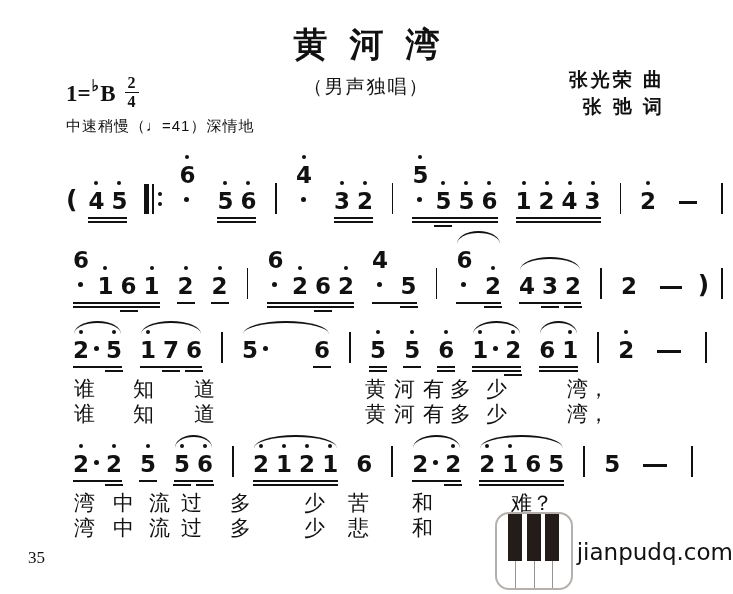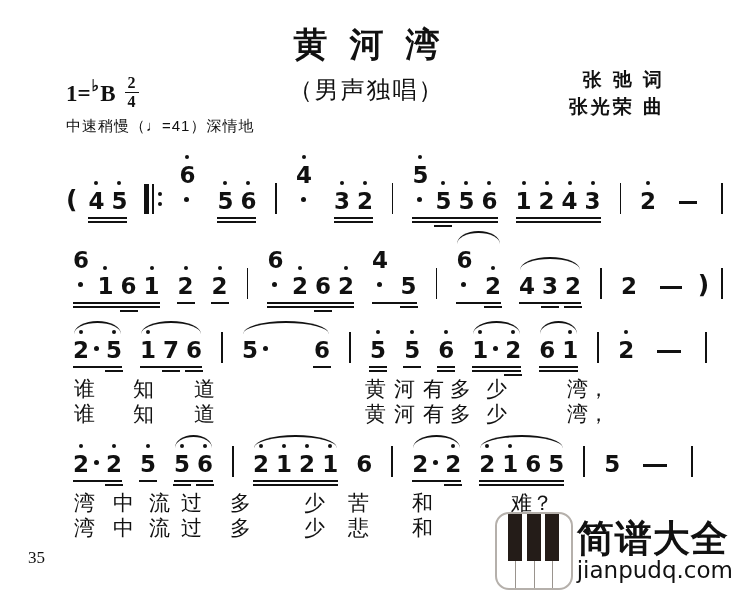--- a/index.html
+++ b/index.html
@@ -9,21 +9,21 @@
     position:relative;overflow:hidden;
   }
   
   .header{position:relative;height:142px;text-decoration:underline;}
   .title{
     position:absolute;top:22px;left:0;width:100%;text-align:center;
     font-size:34px;font-weight:bold;letter-spacing:22px;text-indent:22px;
   }
   .subtitle{
     position:absolute;top:74px;left:0;width:100%;text-align:center;
-    font-size:24px;letter-spacing:2px;
+    font-size:19px;letter-spacing:2px;
   }
   .keysig{
     position:absolute;left:66px;top:72px;
     font-family:"Liberation Serif",serif;font-weight:bold;font-size:23px;
     display:flex;align-items:flex-end;
   }
   .keysig .flat{font-size:16px;position:relative;top:-12px;margin:0 1px;}
   .frac{display:inline-block;text-align:center;font-size:16px;line-height:1;margin-left:9px;position:relative;top:3px;}
   .frac .num{display:block;border-bottom:1.7px solid #111;padding:0 3px 1px;}
   .frac .den{display:block;padding-top:1px;}
@@ -87,22 +87,22 @@
   <div class="keysig">
     <span>1=</span>
       <span class="flat">♭</span>
       <span>B</span>
     <span class="frac">
       <span class="num">2</span>
       <span class="den">4</span>
     </span>
   </div>
   <div class="credits">
+    <div>张光荣 曲</div>
     <div>张 弛 词</div>
-    <div>张光荣 曲</div>
   </div>
   <div class="tempo">中速稍慢（♩=41）深情地</div>
 </div>
 
 <div id="score">
     <div class="music-line">
       <span class="paren">(</span>
       <span class="group">
         <i class="gline" style="bottom: -5px;"></i>
         <i class="gline" style="bottom: -9px;"></i>
@@ -364,16 +364,15 @@
 <div class="watermark">
   <div class="piano">
     <i class="wsep" style="left:25%"></i>
       <i class="wsep" style="left:50%"></i>
       <i class="wsep" style="left:75%"></i>
     <i class="bkey" style="left:calc(25% - 7px)"></i>
       <i class="bkey" style="left:calc(50% - 7px)"></i>
       <i class="bkey" style="left:calc(75% - 7px)"></i>
   </div>
   <div class="wm-text">
-    <div class="wm-brand">简谱大全</div>
     <div class="wm-site">jianpudq.com</div>
   </div>
 </div>
 
 </body></html>

